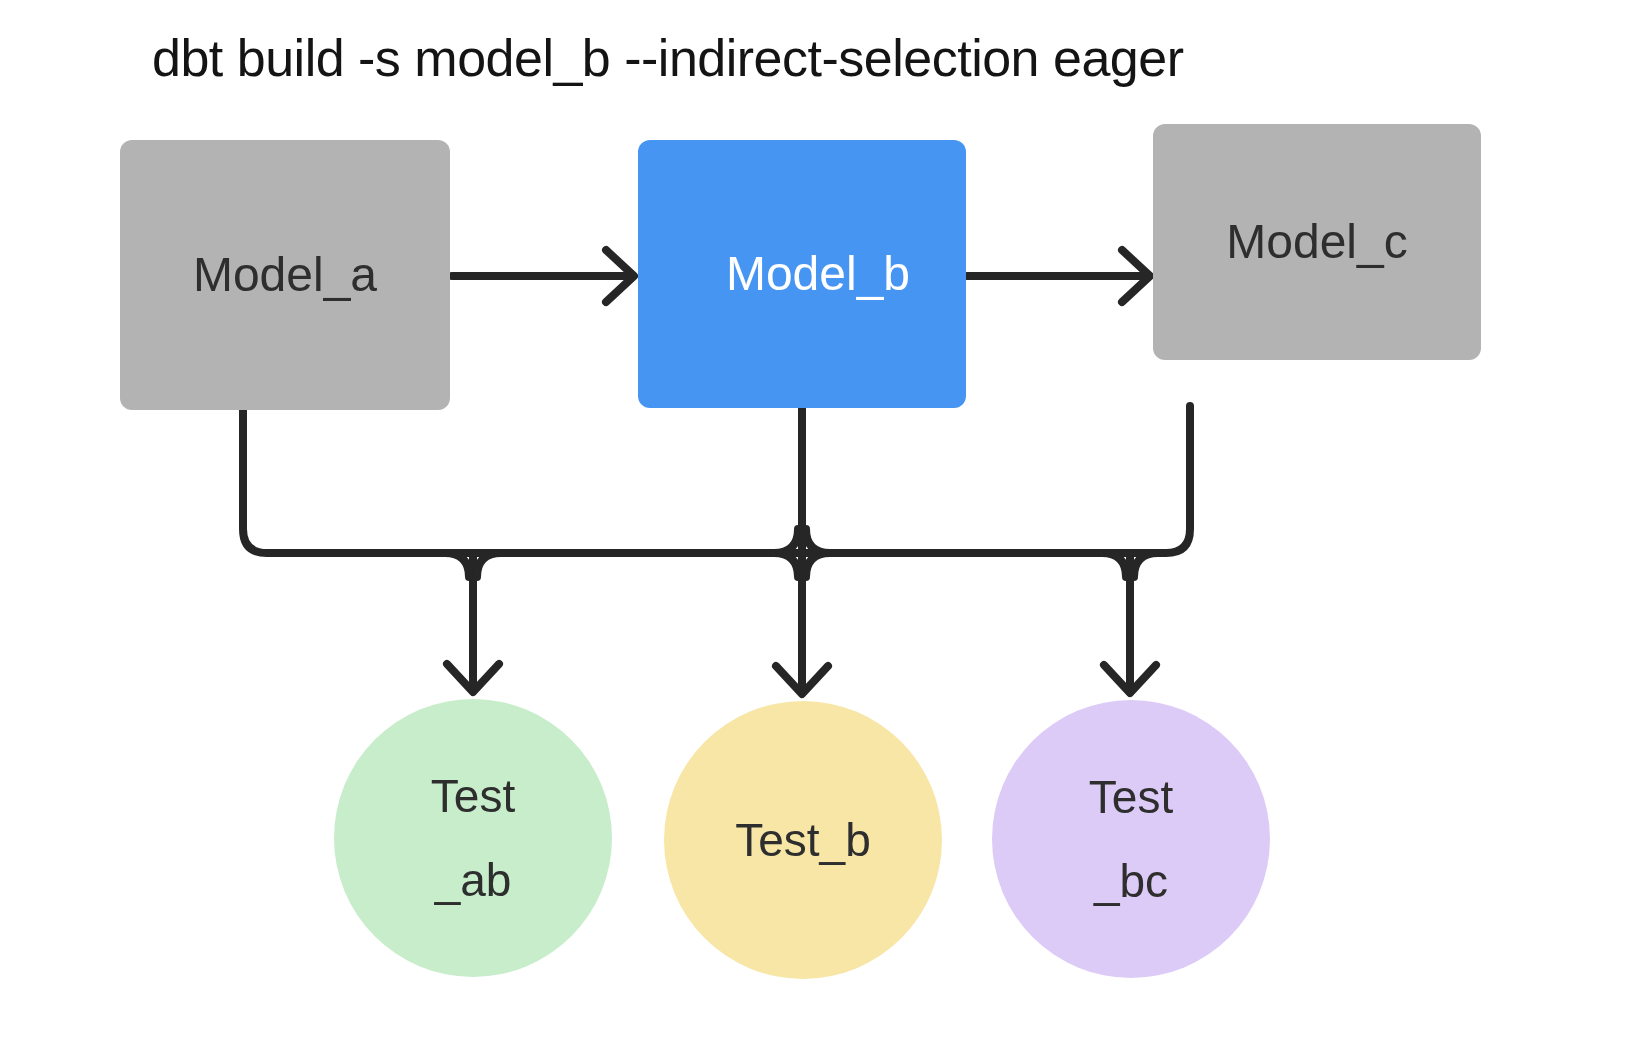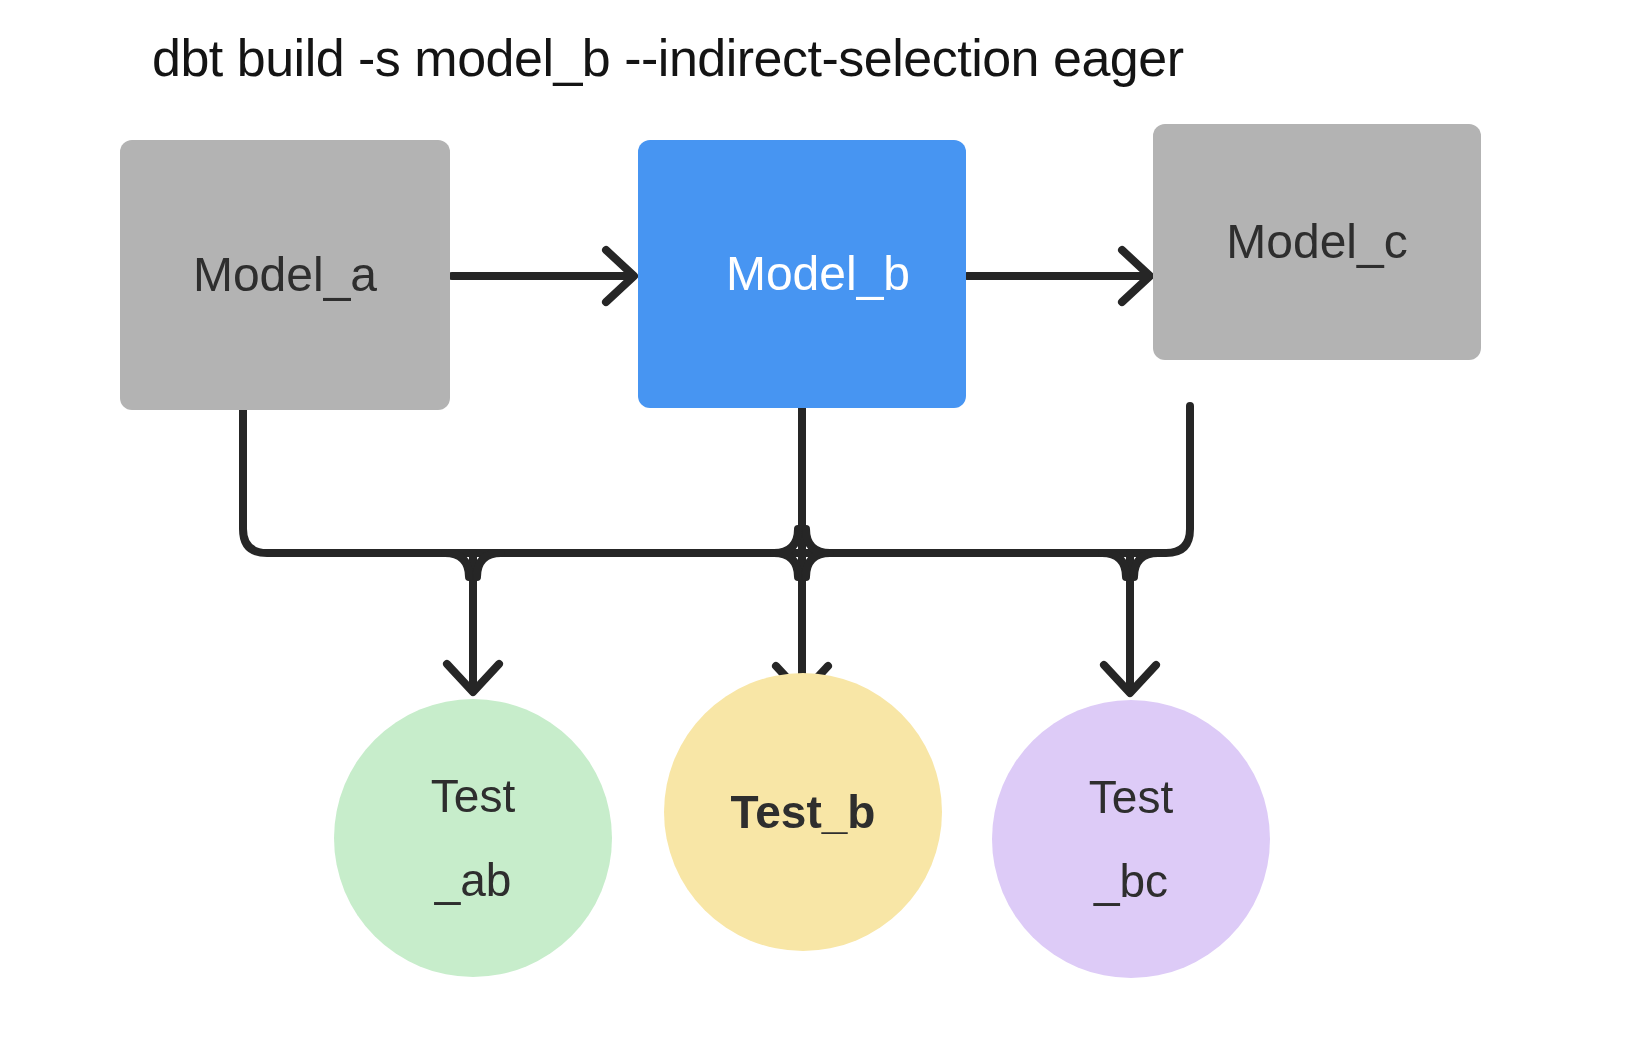--- a/index.html
+++ b/index.html
@@ -39,21 +39,21 @@
   .box-blue{background:var(--model_blue);color:var(--text_light);}
   .circle{border-radius:50%;font-size:46px;}
   .circle .line{display:block;line-height:84px;}
   .circle-green{background:var(--test_green);}
   .circle-yellow{background:var(--test_yellow);}
   .circle-purple{background:var(--test_purple);}
   #model-a{left:120px;top:140px;width:330px;height:270px;}
   #model-b{left:638px;top:140px;width:328px;height:268px;padding-left:32px;}
   #model-c{left:1153px;top:124px;width:328px;height:236px;}
   #test-ab{left:334px;top:699px;width:278px;height:278px;}
-  #test-b{left:664px;top:673px;width:278px;height:278px;font-weight:bold;}
+  #test-b{left:664px;top:701px;width:278px;height:278px;}
   #test-bc{left:992px;top:700px;width:278px;height:278px;}
 </style>
 </head>
 <body>
 
 <div class="canvas">
 
   <div class="title">dbt build -s model_b --indirect-selection eager</div>
 
   <svg class="edges" viewBox="0 0 1630 1060" xmlns="http://www.w3.org/2000/svg">

